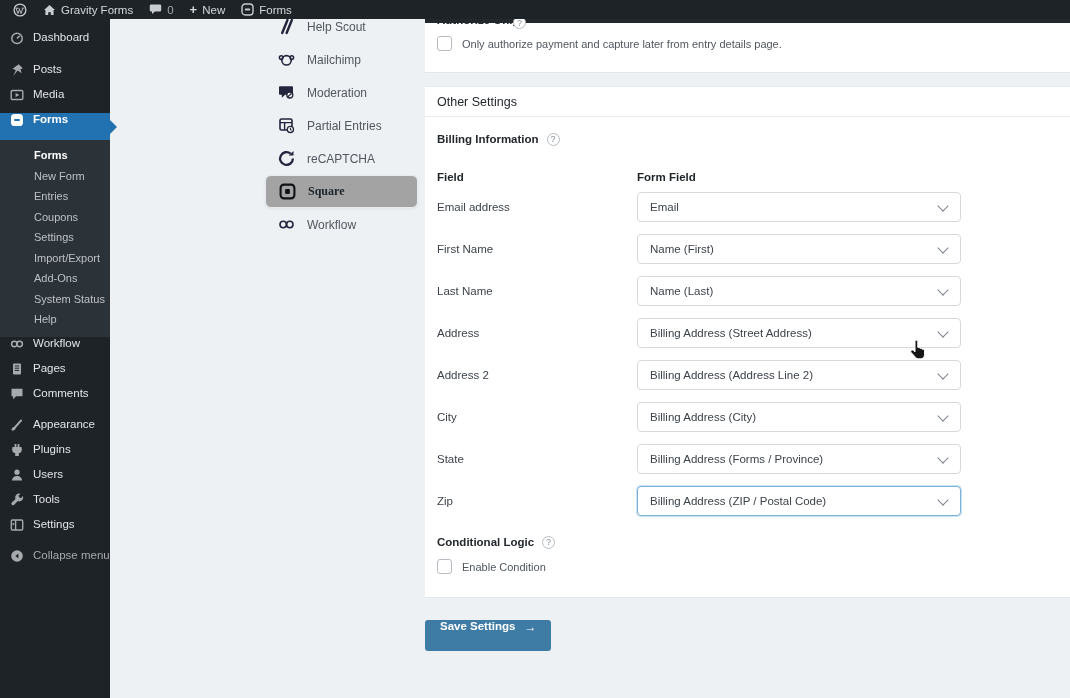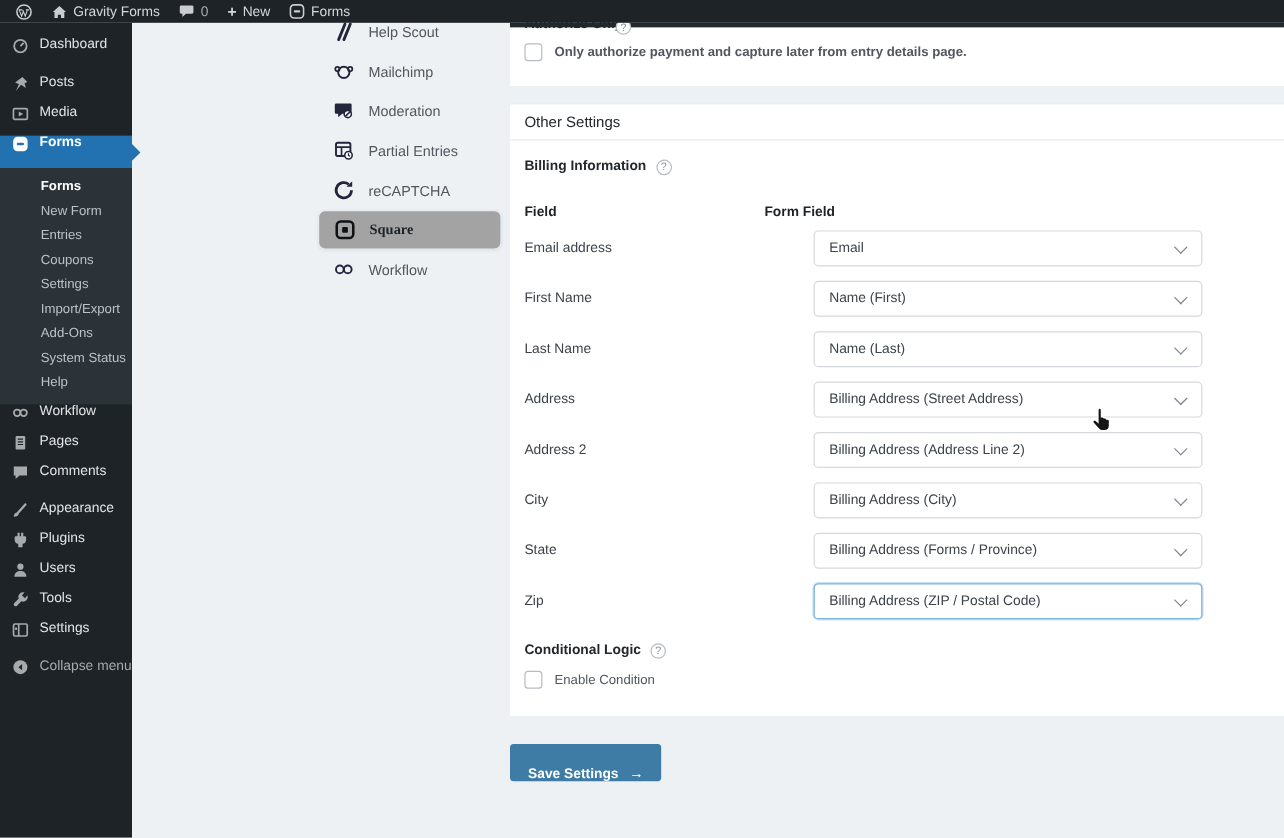--- a/index.html
+++ b/index.html
@@ -35,49 +35,49 @@
   .gfnav-ic{display:flex;flex:0 0 auto;}
   .gfnav-item.active{background:#a3a3a3;border:1px solid #e8eaec;border-radius:6px;
     box-shadow:0 1px 3px rgba(16,24,40,.07);margin:0 10px 0 13px;padding-left:13px;
     font-weight:bold;color:#1d2327;font-family:Liberation Serif, serif;}
   
   .main{position:absolute;left:425px;right:0;top:19px;bottom:0;z-index:10;}
   .dark-sliver{height:4px;background:#23282d;}
   .card1{position:relative;background:#fff;height:49px;border-bottom:1px solid #e4e6e9;}
   .ao-label{position:absolute;top:-9px;left:12px;font-size:11.5px;font-weight:bold;color:#23282d;white-space:nowrap;}
   .ao-help{position:absolute;left:88px;top:-7px;}
-  .ao-row{position:absolute;left:12px;top:13px;display:flex;align-items:center;gap:10px;font-weight:bold;}
+  .ao-row{position:absolute;left:12px;top:13px;display:flex;align-items:center;gap:10px;}
   .checkbox{width:15px;height:15px;background:#fff;border:1px solid #b7bcc2;border-radius:3px;box-sizing:border-box;cursor:pointer;flex:0 0 auto;}
   .small-text{font-size:11px;color:#50575e;}
   .gray-gap{height:13px;}
   .card2{background:#fff;border-top:1px solid #e7e9eb;border-bottom:1px solid #e4e6e9;padding-bottom:23px;}
   .card2-head{height:29px;display:flex;align-items:center;padding-left:12px;font-size:12.5px;
     color:#23282d;border-bottom:1px solid #e8eaec;}
   .card2-body{padding:14px 12px 0;}
   .bi-row,.cl-row{display:flex;align-items:center;gap:8px;height:16px;}
   .bold-label{font-size:11.5px;font-weight:bold;color:#23282d;}
   .help-ic{width:13px;height:13px;border-radius:50%;border:1px solid #b5bcc2;color:#868e96;
     font-size:9px;display:inline-flex;align-items:center;justify-content:center;box-sizing:border-box;background:#fff;cursor:pointer;}
   .hdr-row{display:flex;margin-top:22px;height:16px;align-items:center;}
   .hdr-field{width:200px;}
   .hdr-text{font-size:11.5px;font-weight:bold;color:#1d2327;}
   .rows{margin-top:7px;}
-  .frow{display:flex;align-items:center;margin-bottom:12px;height:30px;gap:41px;}
+  .frow{display:flex;align-items:center;margin-bottom:12px;height:30px;}
   .frow-label{width:200px;font-size:11.5px;color:#3c434a;}
   .select{position:relative;width:324px;height:30px;border:1px solid #d5d9dd;border-radius:4px;
     background:#fff;display:flex;align-items:center;padding-left:12px;font-size:11.5px;color:#3c434a;
     box-sizing:border-box;cursor:pointer;text-align:center;}
   .select.focused{border-color:#79b3da;box-shadow:0 0 0 1px #cbe1f1;}
   .chev{position:absolute;right:13px;top:50%;width:7px;height:7px;margin-top:-5px;
     border-right:1.5px solid #7e8590;border-bottom:1.5px solid #7e8590;transform:rotate(45deg);}
   .cl-row{margin-top:18px;}
   .ec-row{display:flex;align-items:center;gap:10px;margin-top:9px;}
   .save-btn{margin-top:22px;height:31px;background:#3e7ca6;border:none;border-radius:3px;
     color:#fff;font-weight:bold;font-size:11.5px;padding:0 15px;display:inline-flex;
-    align-items:flex-end;gap:9px;font-family:inherit;cursor:pointer;}
+    align-items:flex-start;gap:9px;font-family:inherit;cursor:pointer;}
   .save-arrow{font-size:12px;font-weight:normal;}
   
   .cursor{position:absolute;left:910px;top:340px;z-index:70;pointer-events:none;}
 </style>
 </head>
 <body>
 
 <div class="adminbar">
   <div class="ab-item">
     <span>

